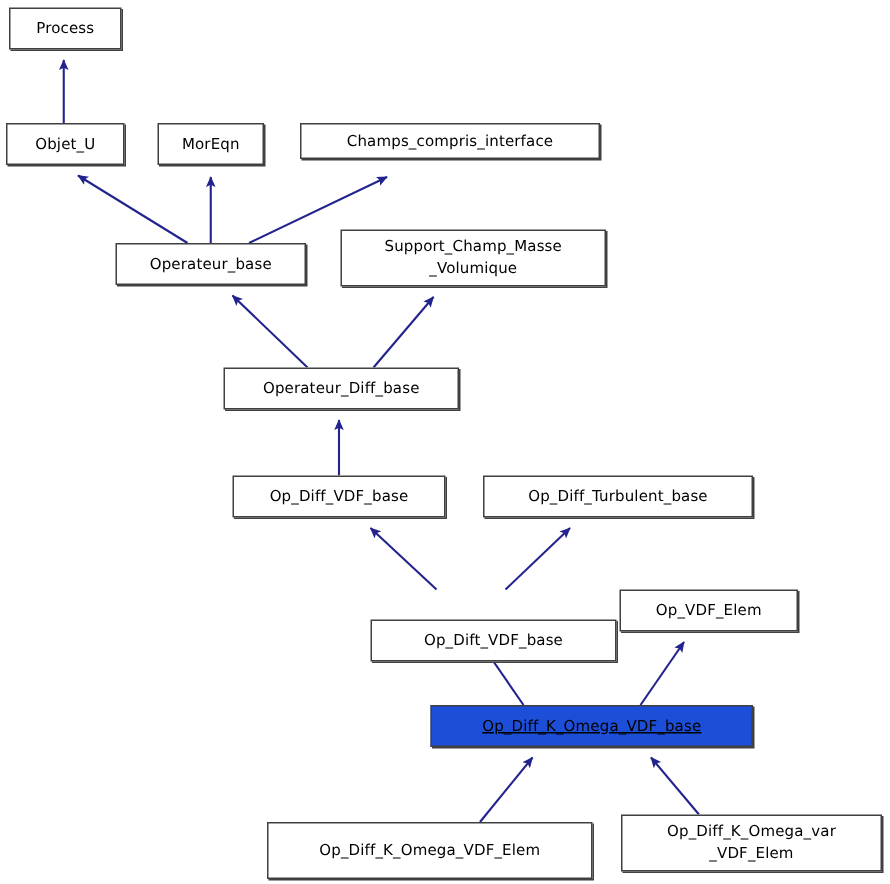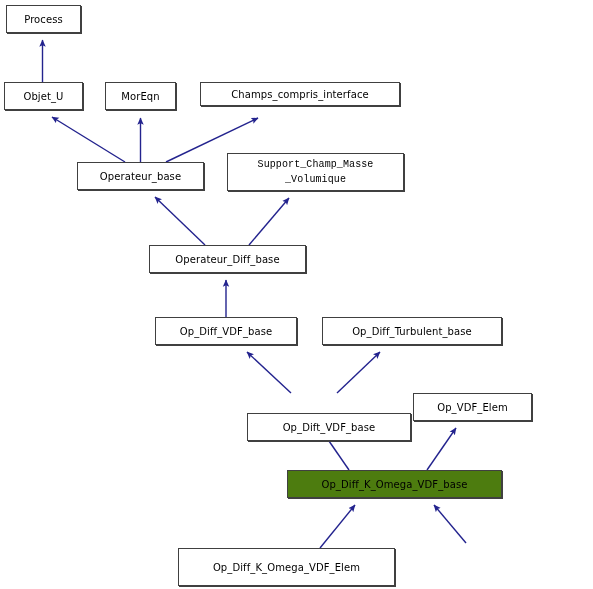--- a/index.html
+++ b/index.html
@@ -35,23 +35,24 @@
     border: 1px solid #404040;
     box-shadow: 1px 1px 0 0 #404040;
     color: #000000;
     font-size: 10px;
     line-height: 15px;
     letter-spacing: 0.1px;
     white-space: pre-line;
     z-index: 2;
   }
   .node.highlight {
-    background: #4d7c0f;
+    background: #1d4ed8;
     border: 1px solid #404040;
     box-shadow: 1px 1px 0 0 #404040;
+    text-decoration: underline;
   }
   .node-label {
     display: block;
     padding: 0 4px;
   }
 </style>
 </head>
 <body>
 
 <div id="diagram">
@@ -73,22 +74,24 @@
       <line x1="349" y1="470" x2="320" y2="428" stroke="#23238e" stroke-width="1.4" marker-end="url(#arrow)"></line>
       <line x1="427" y1="470" x2="456" y2="428" stroke="#23238e" stroke-width="1.4" marker-end="url(#arrow)"></line>
       <line x1="320" y1="548" x2="355" y2="505" stroke="#23238e" stroke-width="1.4" marker-end="url(#arrow)"></line>
       <line x1="466" y1="543" x2="434" y2="505" stroke="#23238e" stroke-width="1.4" marker-end="url(#arrow)"></line>
     </svg>
 <div class="node" style="left: 6px; top: 5px; width: 75px; height: 28px;"><span class="node-label">Process</span></div>
     <div class="node" style="left: 4px; top: 82px; width: 79px; height: 28px;"><span class="node-label">Objet_U</span></div>
     <div class="node" style="left: 105px; top: 82px; width: 71px; height: 28px;"><span class="node-label">MorEqn</span></div>
     <div class="node" style="left: 200px; top: 82px; width: 200px; height: 24px;"><span class="node-label">Champs_compris_interface</span></div>
     <div class="node" style="left: 77px; top: 162px; width: 127px; height: 28px;"><span class="node-label">Operateur_base</span></div>
-    <div class="node" style="left: 227px; top: 153px; width: 177px; height: 38px; font-family: Liberation Mono, monospace;"><span class="node-label">Support_Champ_Masse
+    <div class="node" style="left: 227px; top: 153px; width: 177px; height: 38px;"><span class="node-label">Support_Champ_Masse
 _Volumique</span></div>
     <div class="node" style="left: 149px; top: 245px; width: 157px; height: 28px;"><span class="node-label">Operateur_Diff_base</span></div>
     <div class="node" style="left: 155px; top: 317px; width: 142px; height: 28px;"><span class="node-label">Op_Diff_VDF_base</span></div>
     <div class="node" style="left: 322px; top: 317px; width: 180px; height: 28px;"><span class="node-label">Op_Diff_Turbulent_base</span></div>
     <div class="node" style="left: 247px; top: 413px; width: 164px; height: 28px;"><span class="node-label">Op_Dift_VDF_base</span></div>
     <div class="node" style="left: 413px; top: 393px; width: 119px; height: 28px;"><span class="node-label">Op_VDF_Elem</span></div>
     <div class="node highlight" style="left: 287px; top: 470px; width: 215px; height: 28px;"><span class="node-label">Op_Diff_K_Omega_VDF_base</span></div>
     <div class="node" style="left: 178px; top: 548px; width: 217px; height: 38px;"><span class="node-label">Op_Diff_K_Omega_VDF_Elem</span></div>
+    <div class="node" style="left: 414px; top: 543px; width: 174px; height: 38px;"><span class="node-label">Op_Diff_K_Omega_var
+_VDF_Elem</span></div>
   </div>
 
 </body></html>

